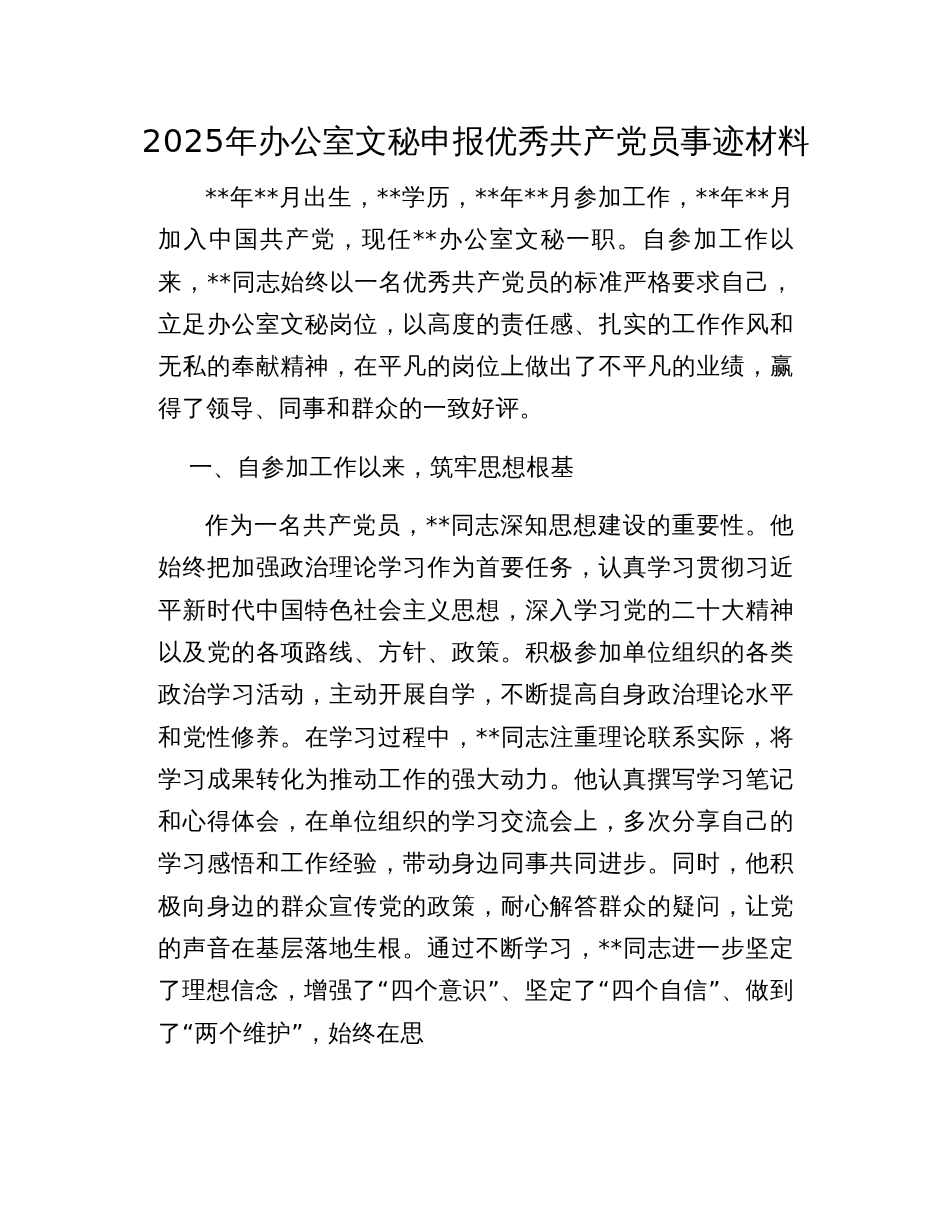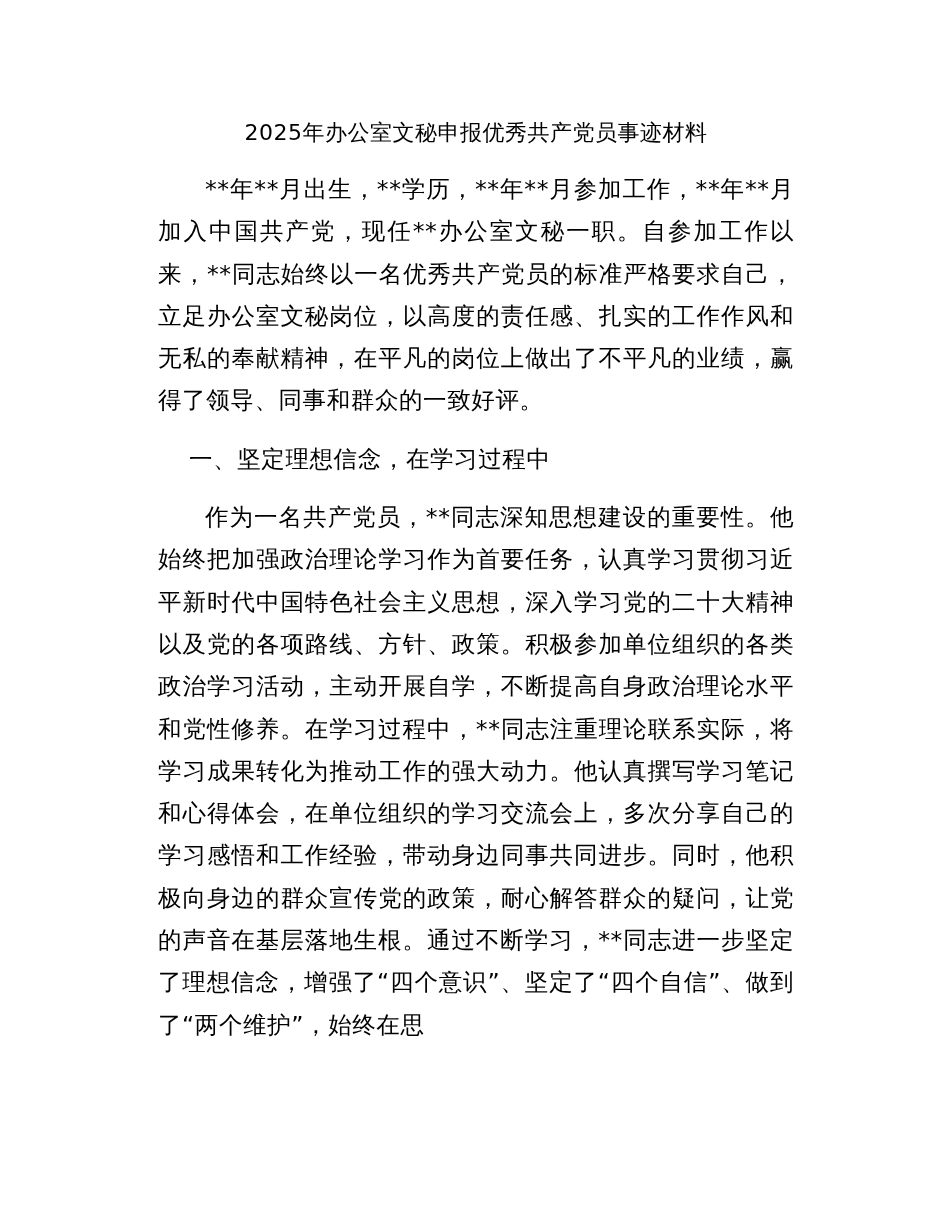--- a/index.html
+++ b/index.html
@@ -15,24 +15,24 @@
       font-family: "DejaVu Sans", "Liberation Sans", sans-serif;
       color: #000000;
     }
     .page {
       position: absolute;
       left: 142px;
       top: 112px;
       width: 668px;
     }
     .title {
-      font-size: 22px;
+      font-size: 32px;
       line-height: 42px;
       text-align: center;
-      margin: 0 -30px 0 -30px;
+      margin: 8px -30px 0 -30px;
       font-weight: normal;
       letter-spacing: 0.5px;
     }
     .para {
       font-size: 23.5px;
       line-height: 42.3px;
       text-align: justify;
       text-indent: 2em;
       margin: 16px;
       letter-spacing: 0.6px;
@@ -48,15 +48,15 @@
       letter-spacing: 0.6px;
       font-weight: normal;
     }
   </style>
 </head>
 <body>
 
 <div class="page">
   <h1 class="title">2025年办公室文秘申报优秀共产党员事迹材料</h1>
   <p class="para first">**年**月出生，**学历，**年**月参加工作，**年**月加入中国共产党，现任**办公室文秘一职。自参加工作以来，**同志始终以一名优秀共产党员的标准严格要求自己，立足办公室文秘岗位，以高度的责任感、扎实的工作作风和无私的奉献精神，在平凡的岗位上做出了不平凡的业绩，赢得了领导、同事和群众的一致好评。</p>
-  <h2 class="heading">一、坚定理想信念，在学习过程中</h2>
+  <h2 class="heading">一、自参加工作以来，筑牢思想根基</h2>
   <p class="para">作为一名共产党员，**同志深知思想建设的重要性。他始终把加强政治理论学习作为首要任务，认真学习贯彻习近平新时代中国特色社会主义思想，深入学习党的二十大精神以及党的各项路线、方针、政策。积极参加单位组织的各类政治学习活动，主动开展自学，不断提高自身政治理论水平和党性修养。在学习过程中，**同志注重理论联系实际，将学习成果转化为推动工作的强大动力。他认真撰写学习笔记和心得体会，在单位组织的学习交流会上，多次分享自己的学习感悟和工作经验，带动身边同事共同进步。同时，他积极向身边的群众宣传党的政策，耐心解答群众的疑问，让党的声音在基层落地生根。通过不断学习，**同志进一步坚定了理想信念，增强了“四个意识”、坚定了“四个自信”、做到了“两个维护”，始终在思</p>
 </div>
 
 </body></html>

